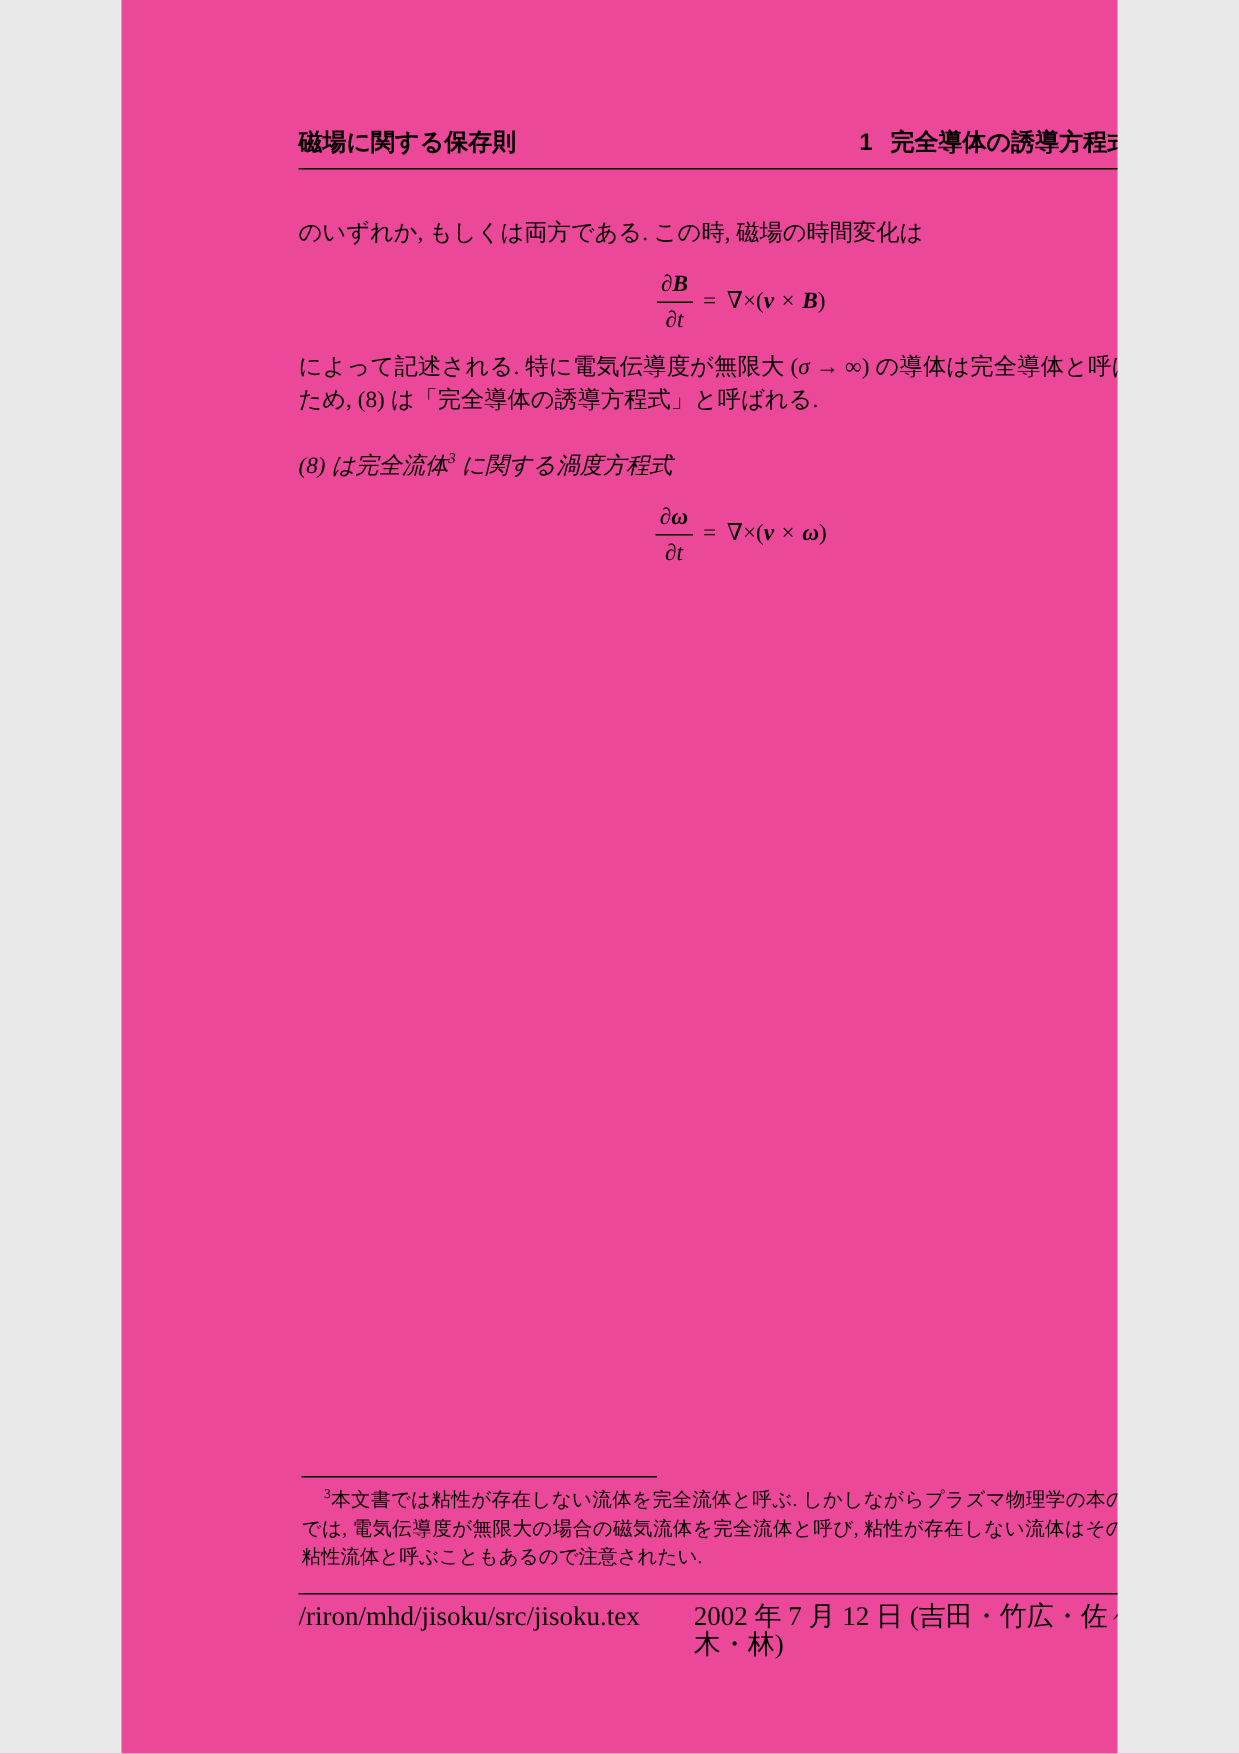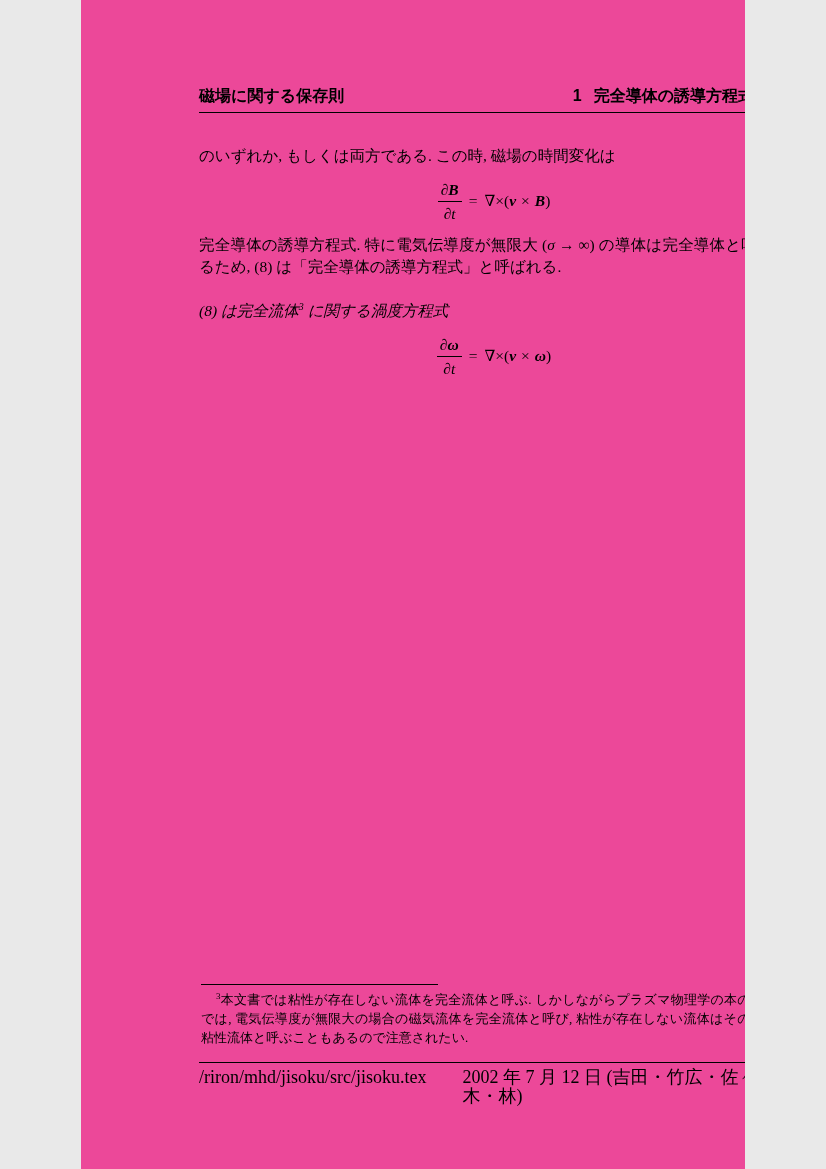--- a/index.html
+++ b/index.html
@@ -109,21 +109,21 @@
         <span class="rel">=</span>
         <span>∇×(</span>
           <span class="mbi">v</span>
           <span class="msp">×</span>
           <span class="mbi">B</span>
           <span>)</span>
       </span>
       <span class="eq-number">(8)</span>
     </div>
 
-    <p><span>完全導体の誘導方程式. 特に電気伝導度が無限大 (</span><span class="mi">σ</span><span> → ∞) の導体は完全導体と呼ばれるため, (8) は「完全導体の誘導方程式」と呼ばれる.</span></p>
+    <p><span>によって記述される. 特に電気伝導度が無限大 (</span><span class="mi">σ</span><span> → ∞) の導体は完全導体と呼ばれるため, (8) は「完全導体の誘導方程式」と呼ばれる.</span></p>
 
     <p class="para-3"><span>(8) は完全流体</span><sup class="fnmark">3</sup><span> に関する渦度方程式</span></p>
 
     <div class="equation">
       <span class="eq-content">
         <span class="frac">
           <span class="num"><span class="mi">∂</span><span class="mbi">ω</span></span>
           <span class="den"><span class="mi">∂</span><span class="mi">t</span></span>
         </span>
         <span class="rel">=</span>

